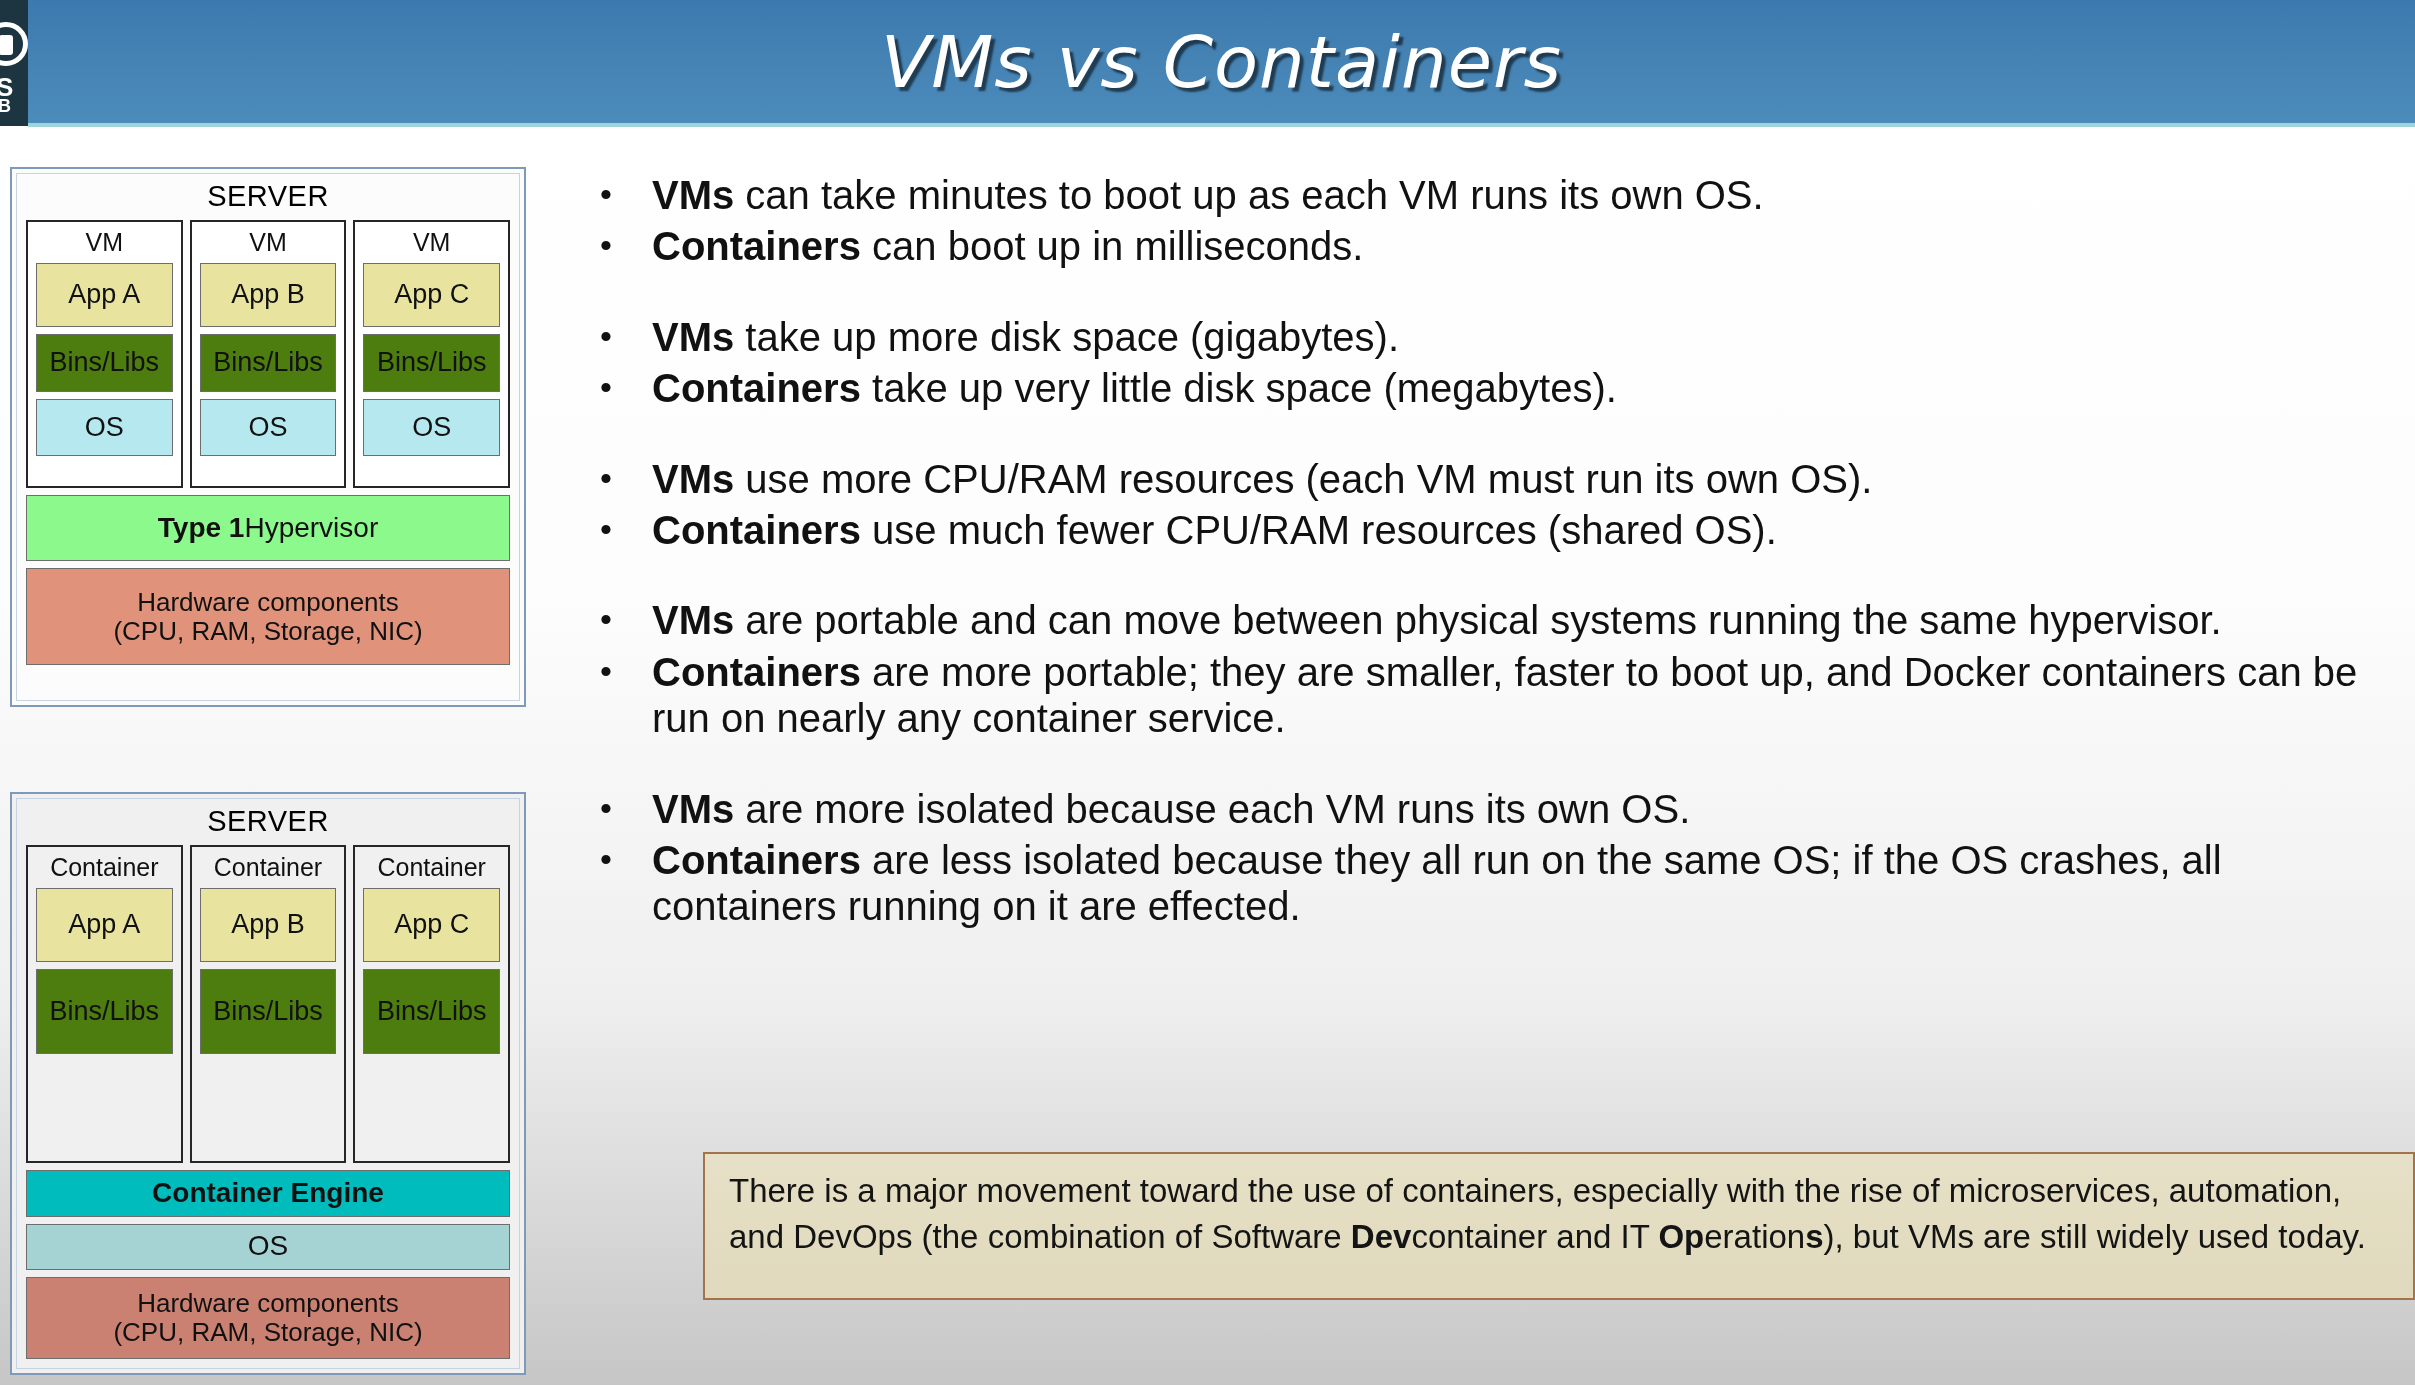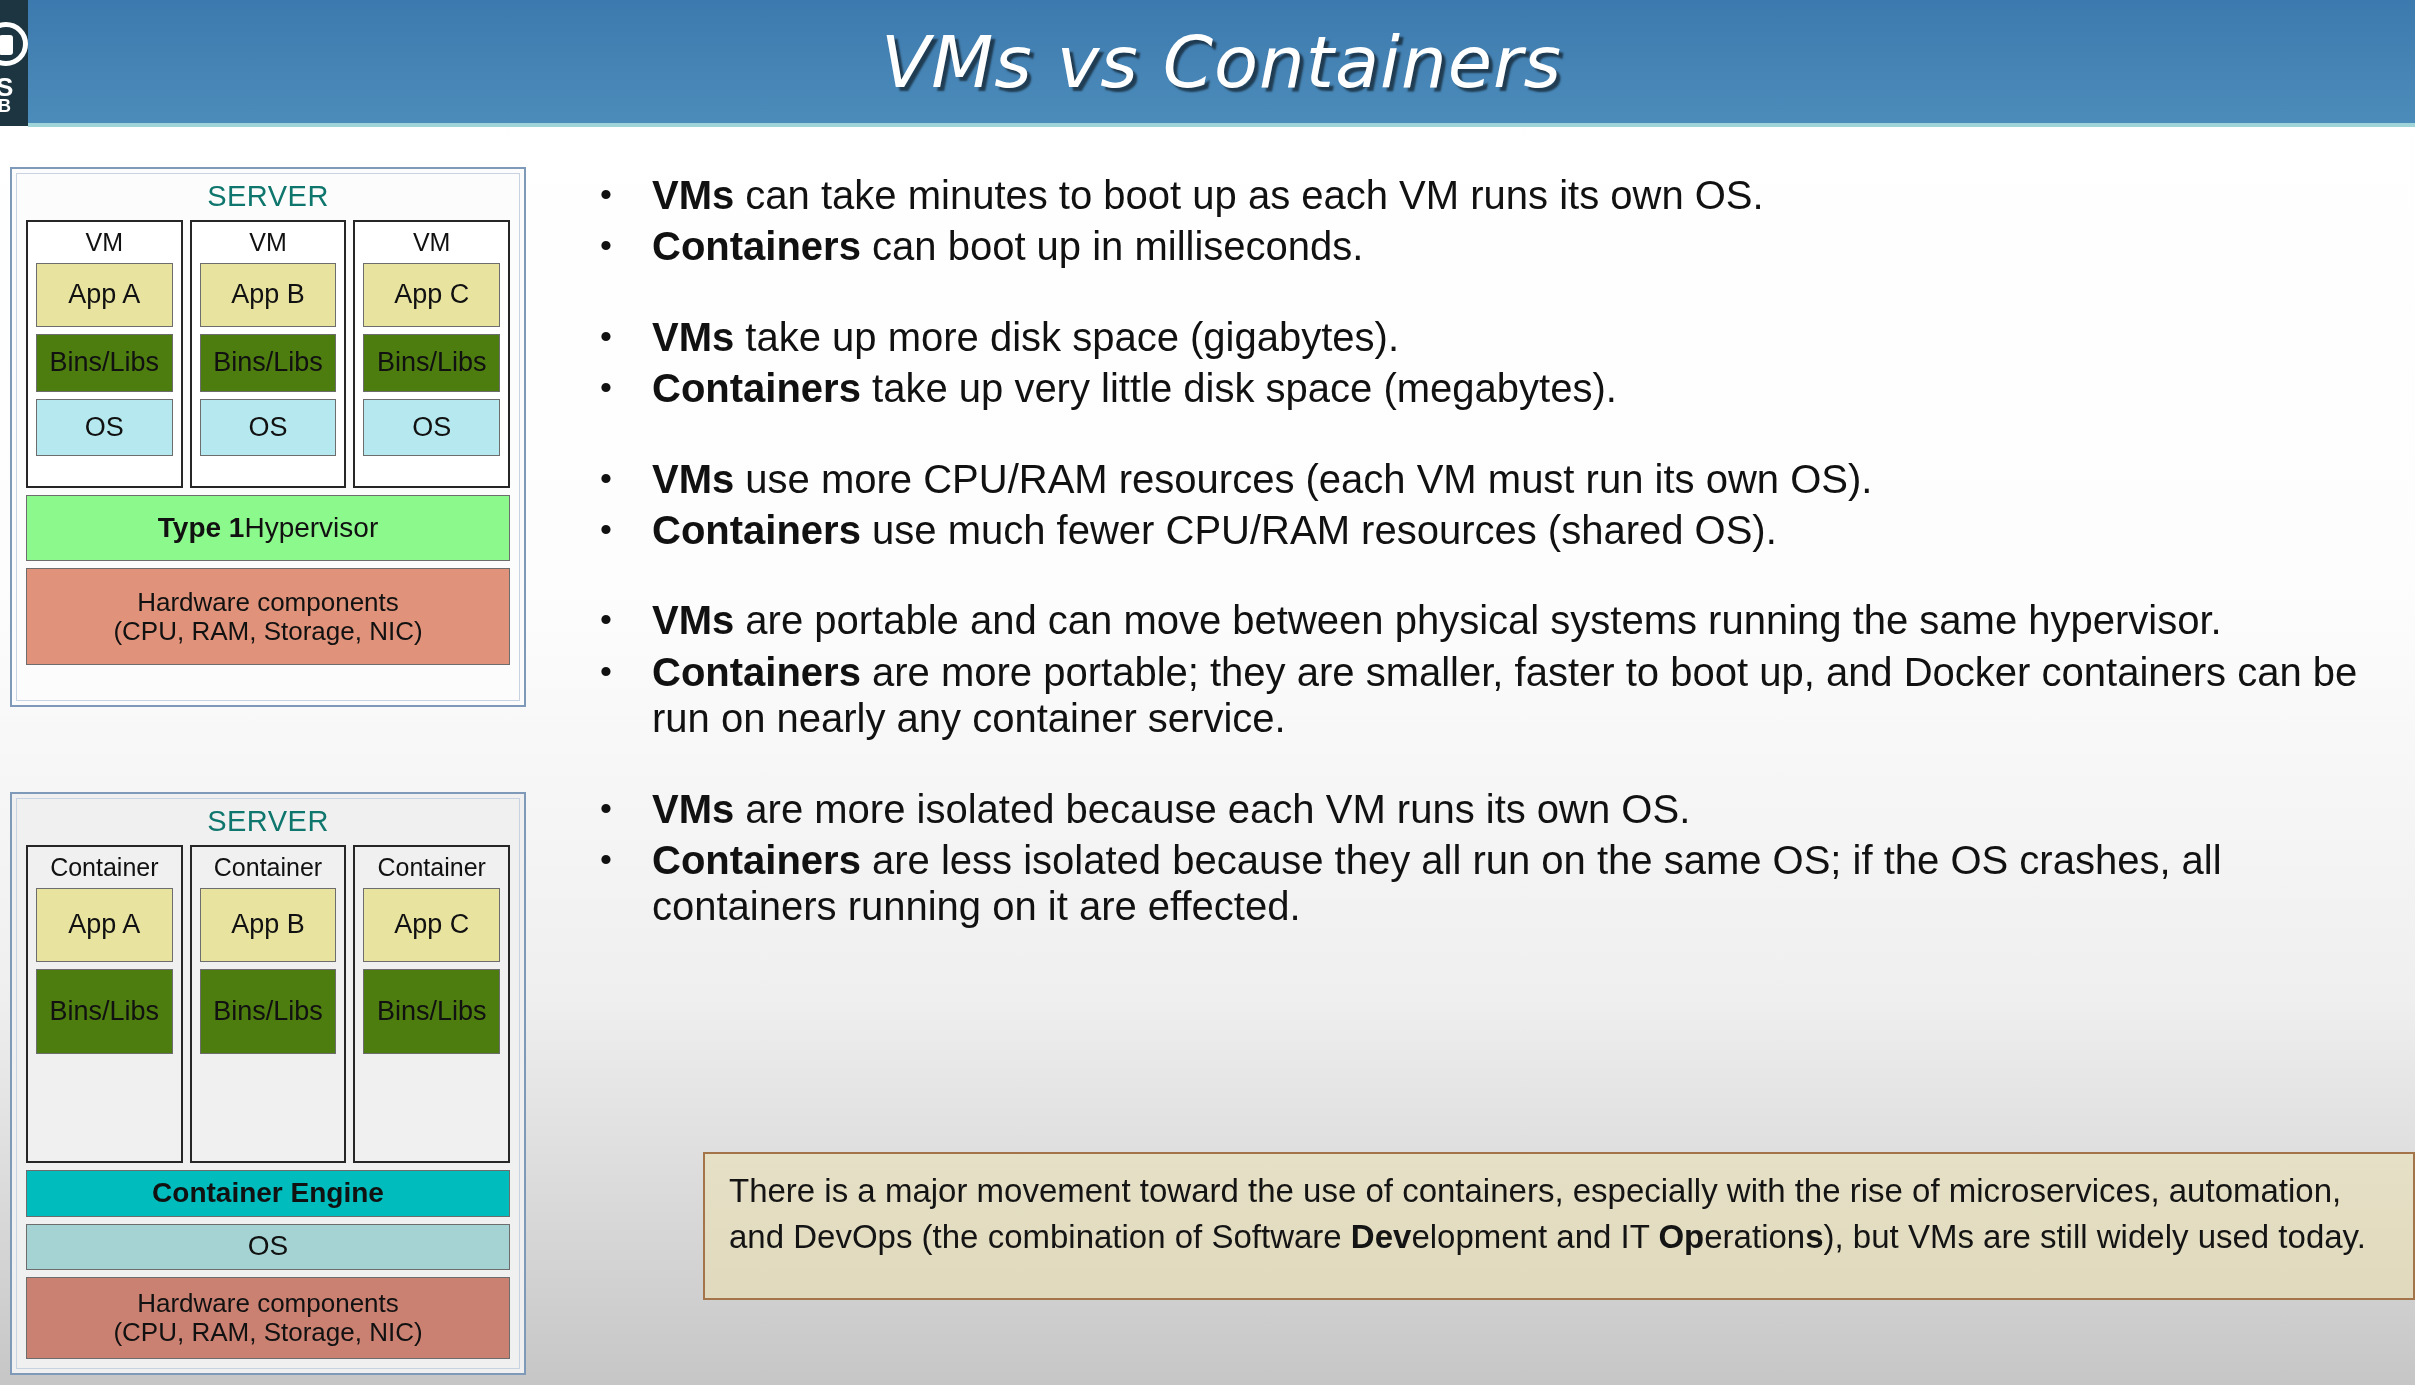--- a/index.html
+++ b/index.html
@@ -77,21 +77,21 @@
   }
   .server-panel-inner {
     width: 100%; height: 100%;
     border: 1px solid #c7d3e0;
     padding: 6px 9px 9px 9px;
     display: flex;
     flex-direction: column;
   }
   .server-label {
     text-align: center;
-    color: #0f766e;
+    color: #000000;
     font-size: 29px;
     letter-spacing: 0.5px;
     margin-bottom: 7px;
   }
   .guest-row {
     display: flex;
     gap: 7px;
   }
   .guest-box {
     flex: 1;
@@ -334,14 +334,14 @@
     </div>
     <div class="bullet-row">
       <span class="bullet-dot">•</span>
       <span class="bullet-text"><b>Containers</b><span> are less isolated because they all run on the same OS; if the OS crashes, all containers running on it are effected.</span></span>
     </div>
   </div>
 
 </div>
 
 <div id="callout">
-  <div id="callout-text"><span>There is a major movement toward the use of containers, especially with the rise of microservices, automation, and DevOps (the combination of Software </span><b>Dev</b><span>elopment and IT </span><b>Op</b><span>eration</span><b>s</b><span>), but VMs are still widely used today.</span></div>
+  <div id="callout-text"><span>There is a major movement toward the use of containers, especially with the rise of microservices, automation, and DevOps (the combination of Software </span><b>Dev</b><span>container and IT </span><b>Op</b><span>eration</span><b>s</b><span>), but VMs are still widely used today.</span></div>
 </div>
 
 </body></html>

